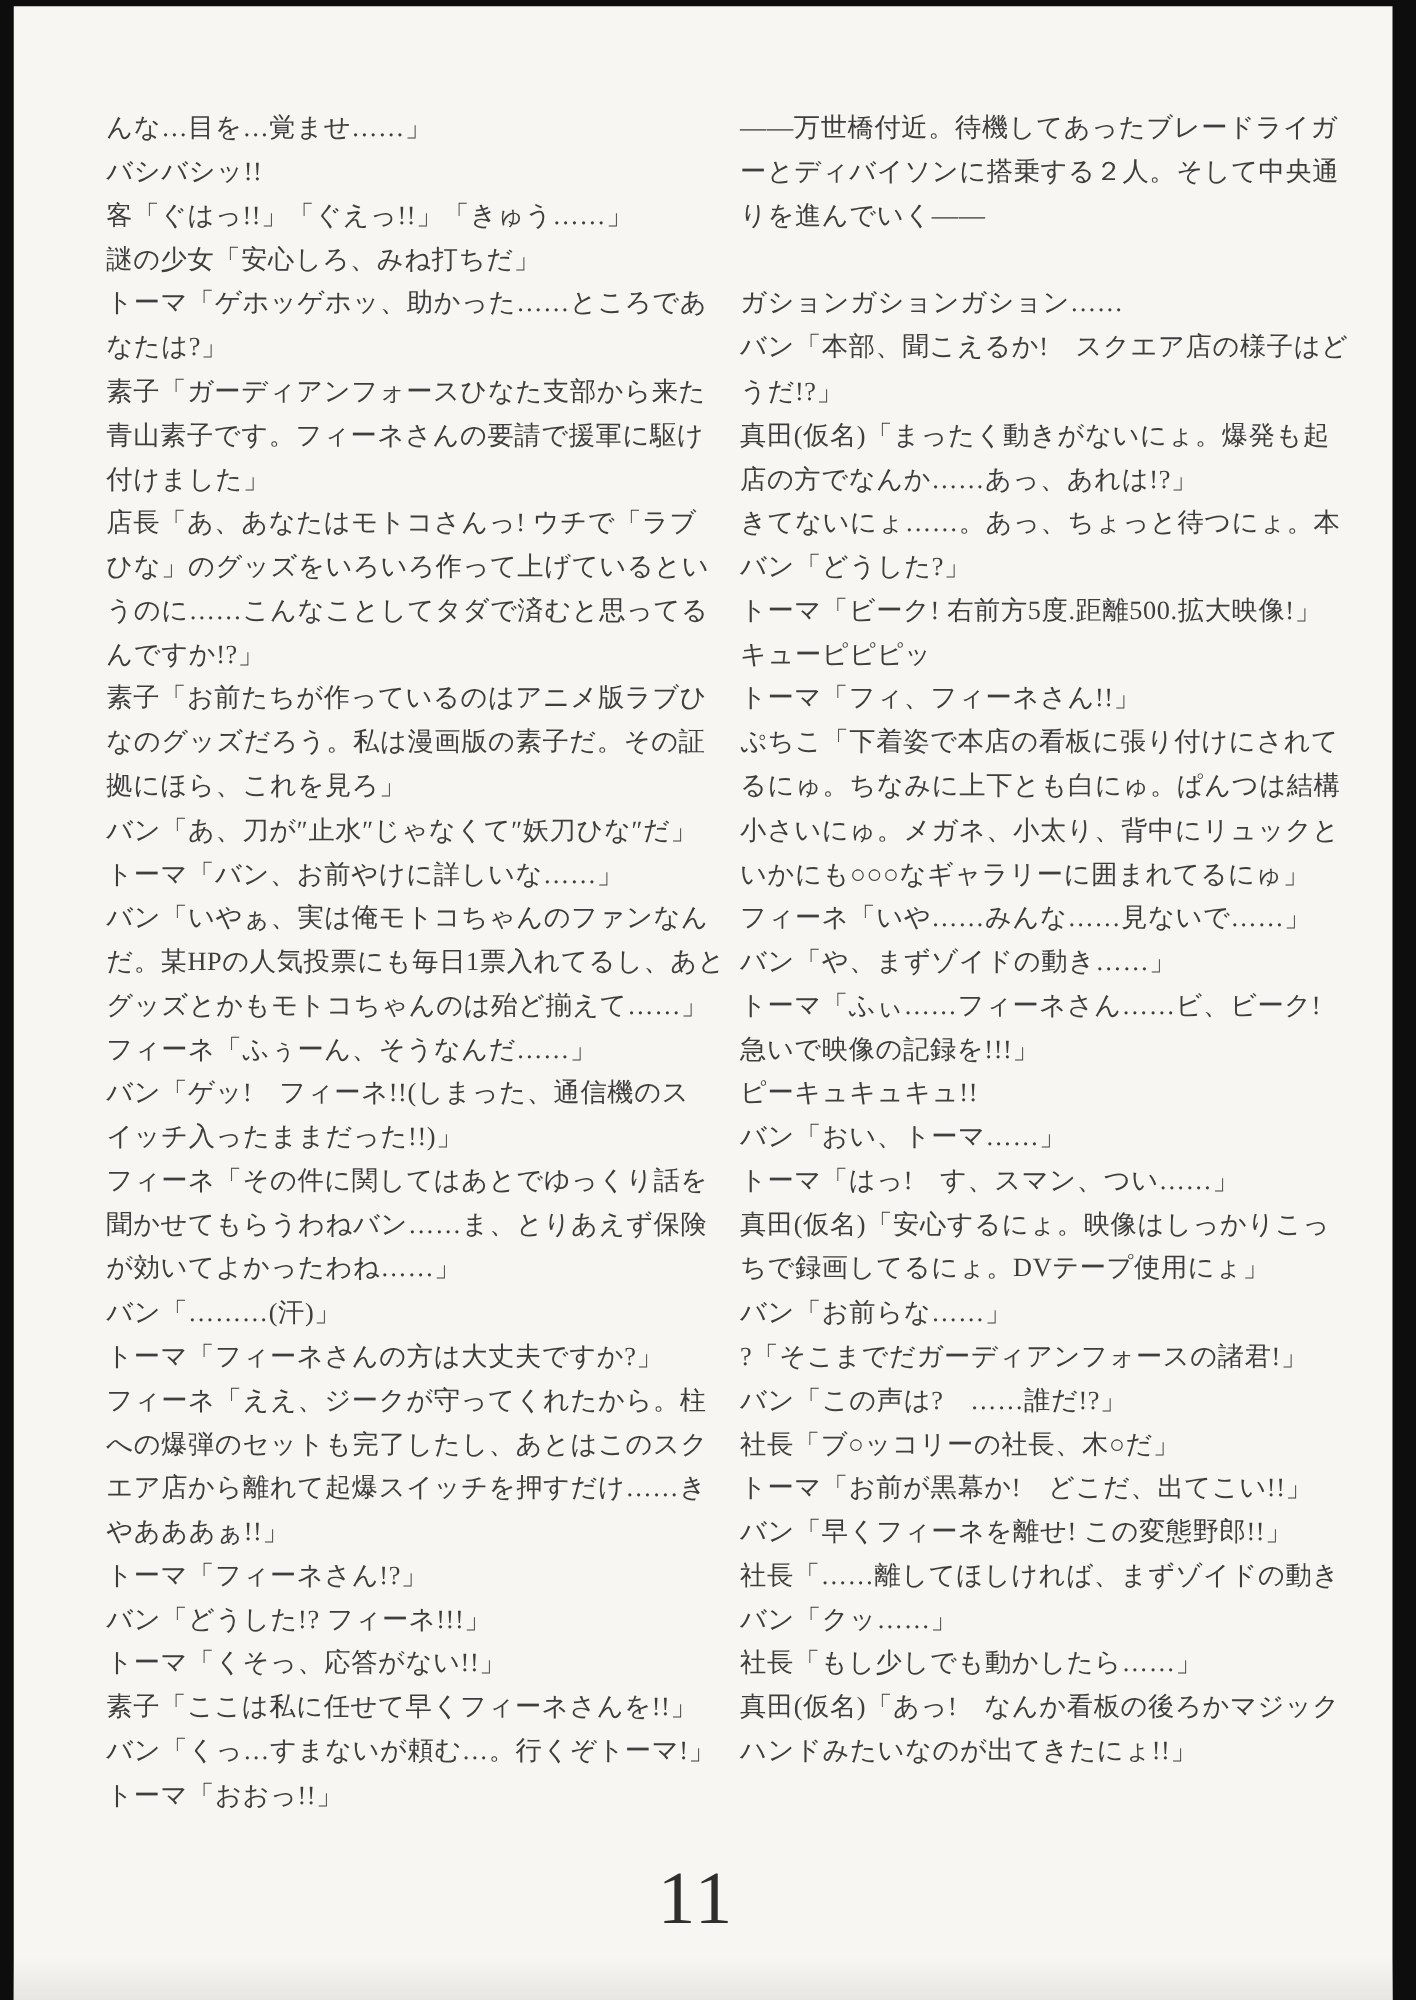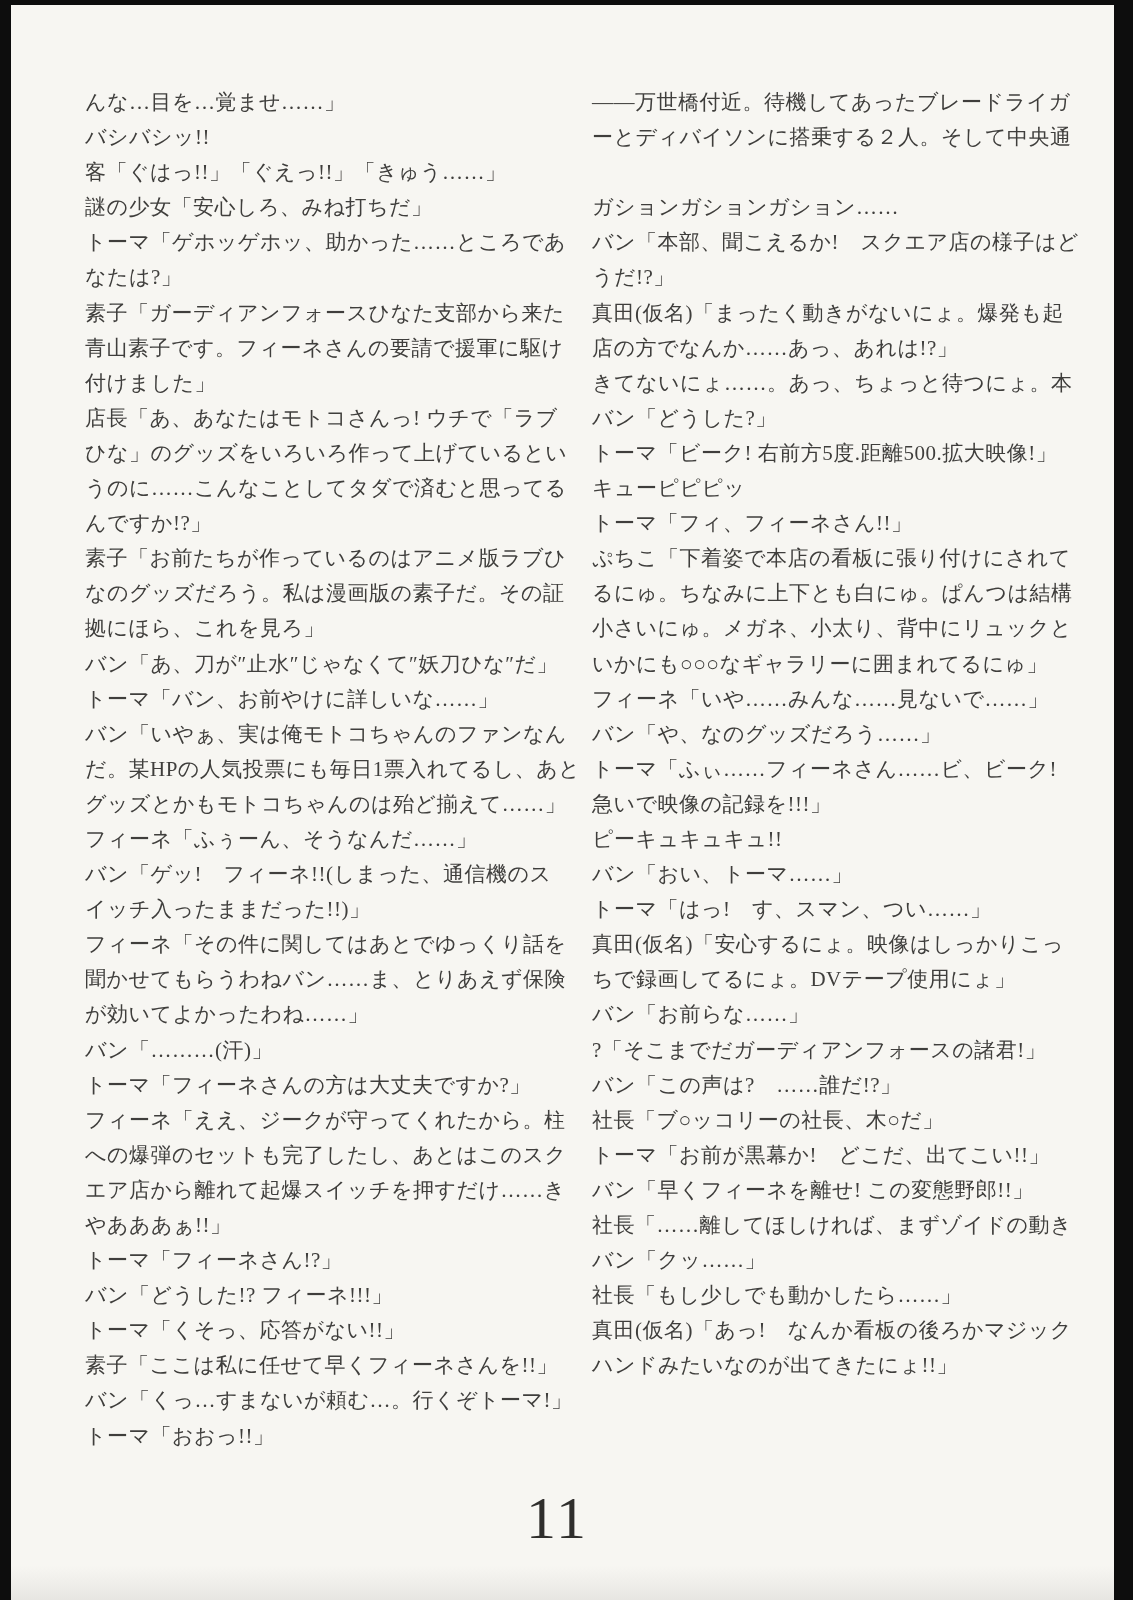--- a/index.html
+++ b/index.html
@@ -89,37 +89,38 @@
       <div class="line">バン「どうした!? フィーネ!!!」</div>
       <div class="line">トーマ「くそっ、応答がない!!」</div>
       <div class="line">素子「ここは私に任せて早くフィーネさんを!!」</div>
       <div class="line">バン「くっ…すまないが頼む…。行くぞトーマ!」</div>
       <div class="line">トーマ「おおっ!!」</div>
     </div>
 
   <div class="col col-right">
       <div class="line">——万世橋付近。待機してあったブレードライガ</div>
       <div class="line">ーとディバイソンに搭乗する２人。そして中央通</div>
+      <div class="line">りを進んでいく——</div>
       <div class="line">&nbsp;</div>
       <div class="line">ガションガションガション……</div>
       <div class="line">バン「本部、聞こえるか!　スクエア店の様子はど</div>
       <div class="line">うだ!?」</div>
       <div class="line">真田(仮名)「まったく動きがないにょ。爆発も起</div>
       <div class="line">店の方でなんか……あっ、あれは!?」</div>
       <div class="line">きてないにょ……。あっ、ちょっと待つにょ。本</div>
       <div class="line">バン「どうした?」</div>
       <div class="line">トーマ「ビーク! 右前方5度.距離500.拡大映像!」</div>
       <div class="line">キューピピピッ</div>
       <div class="line">トーマ「フィ、フィーネさん!!」</div>
       <div class="line">ぷちこ「下着姿で本店の看板に張り付けにされて</div>
       <div class="line">るにゅ。ちなみに上下とも白にゅ。ぱんつは結構</div>
       <div class="line">小さいにゅ。メガネ、小太り、背中にリュックと</div>
       <div class="line">いかにも○○○なギャラリーに囲まれてるにゅ」</div>
       <div class="line">フィーネ「いや……みんな……見ないで……」</div>
-      <div class="line">バン「や、なのグッズだろう……」</div>
+      <div class="line">バン「や、まずゾイドの動き……」</div>
       <div class="line">トーマ「ふぃ……フィーネさん……ビ、ビーク!</div>
       <div class="line">急いで映像の記録を!!!」</div>
       <div class="line">ピーキュキュキュ!!</div>
       <div class="line">バン「おい、トーマ……」</div>
       <div class="line">トーマ「はっ!　す、スマン、つい……」</div>
       <div class="line">真田(仮名)「安心するにょ。映像はしっかりこっ</div>
       <div class="line">ちで録画してるにょ。DVテープ使用にょ」</div>
       <div class="line">バン「お前らな……」</div>
       <div class="line">?「そこまでだガーディアンフォースの諸君!」</div>
       <div class="line">バン「この声は?　……誰だ!?」</div>

